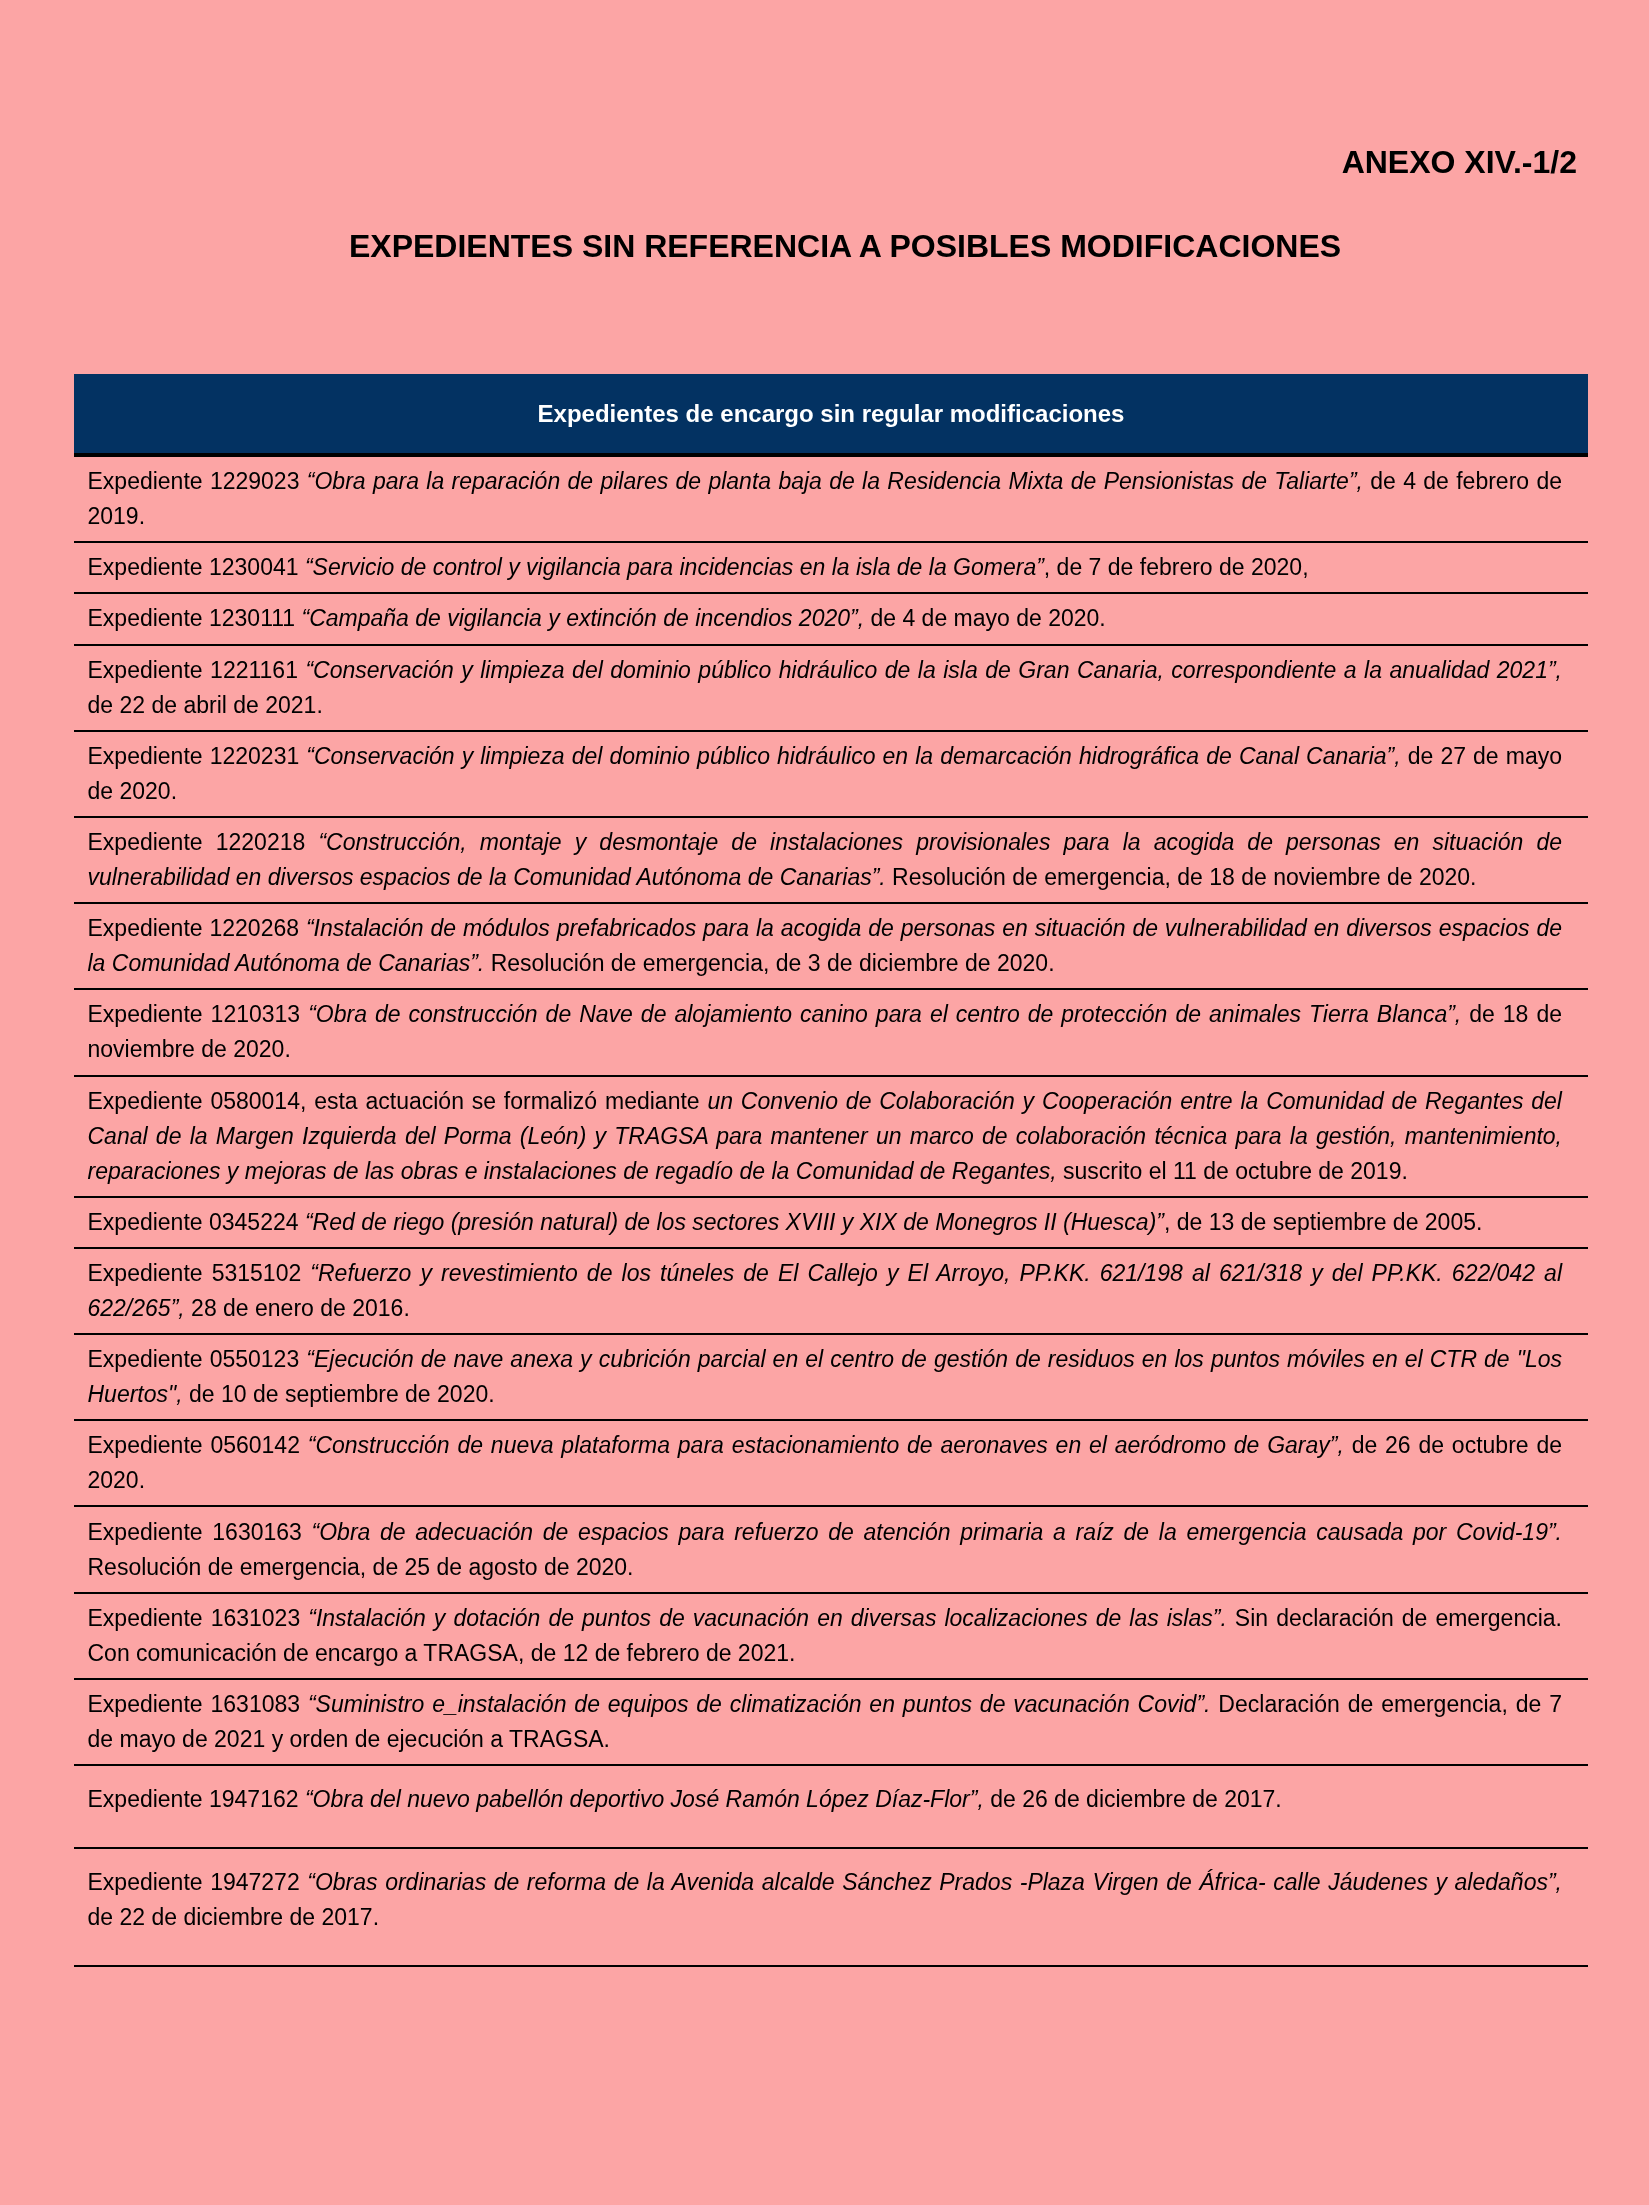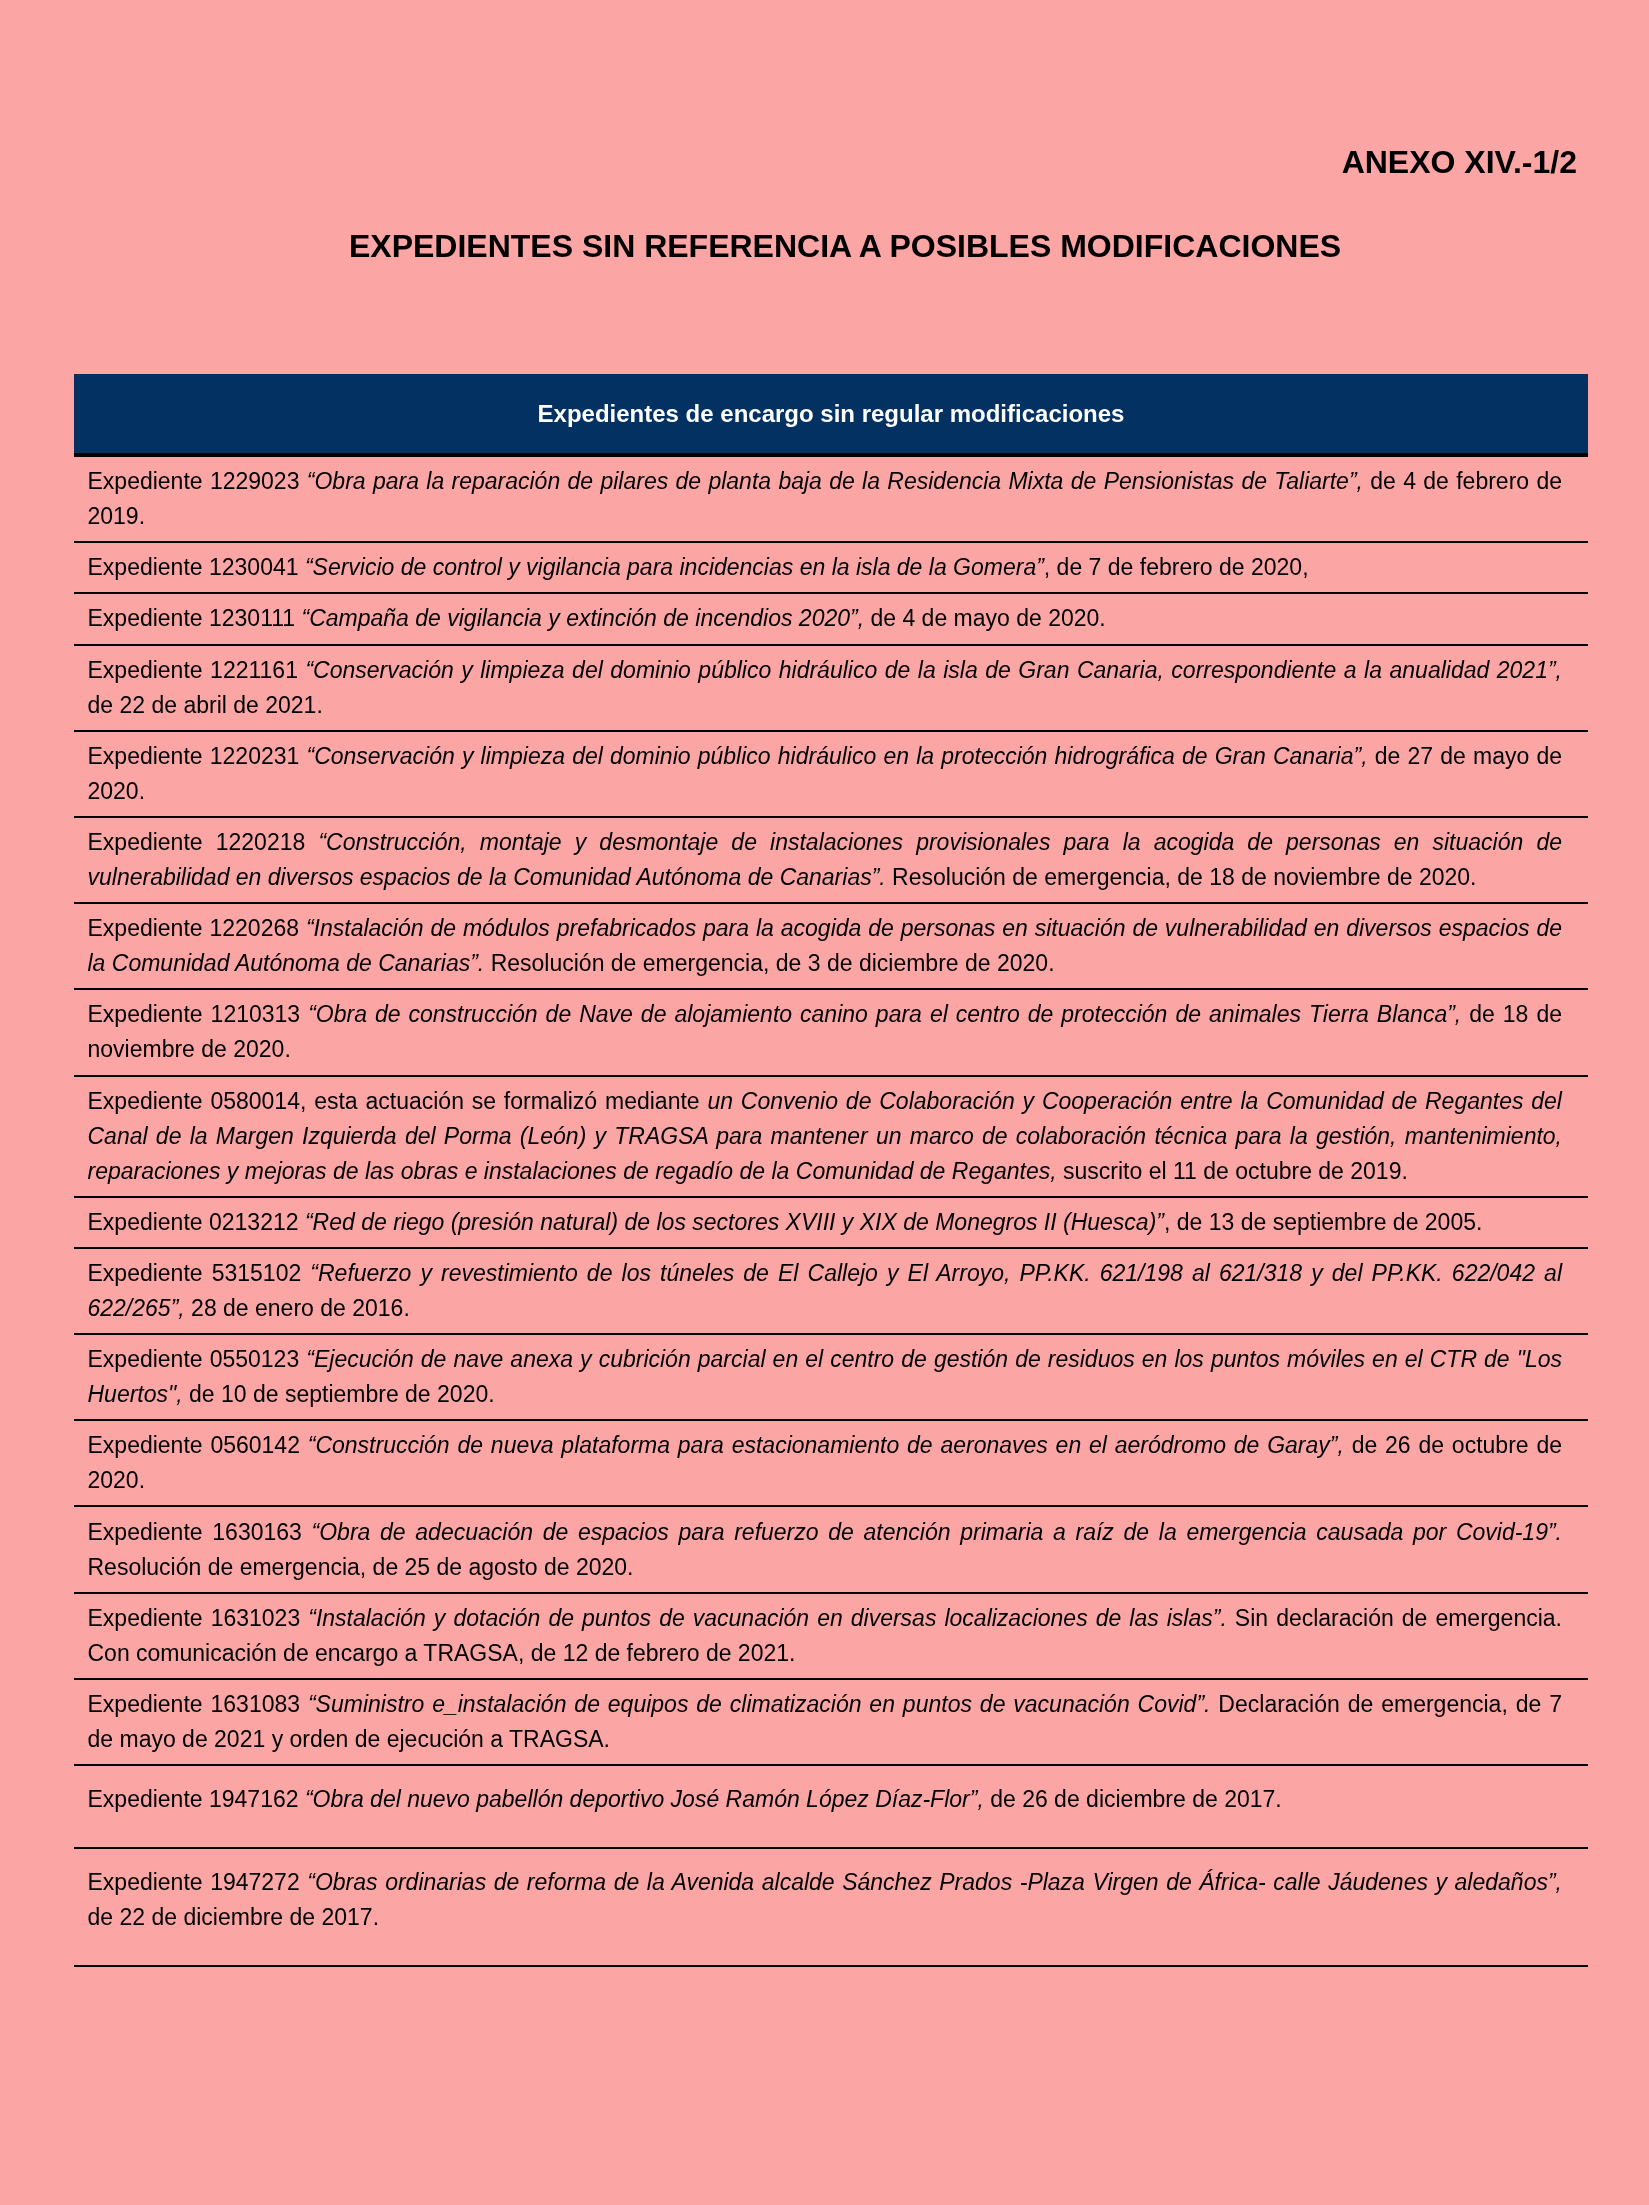--- a/index.html
+++ b/index.html
@@ -68,26 +68,26 @@
 
   <div class="exp-table">
     <div class="table-header" style="background: rgb(3, 50, 98); text-align: right;">
       <span>Expedientes de encargo sin regular modificaciones</span>
     </div>
     <div id="rows-container">
         <div class="row"><span>Expediente 1229023 </span><span class="seg-italic">“Obra para la reparación de pilares de planta baja de la Residencia Mixta de Pensionistas de Taliarte”,</span><span> de 4 de febrero de 2019.</span></div>
         <div class="row"><span>Expediente 1230041 </span><span class="seg-italic">“Servicio de control y vigilancia para incidencias en la isla de la Gomera”</span><span>, de 7 de febrero de 2020,</span></div>
         <div class="row"><span>Expediente 1230111 </span><span class="seg-italic">“Campaña de vigilancia y extinción de incendios 2020”,</span><span> de 4 de mayo de 2020.</span></div>
         <div class="row"><span>Expediente 1221161 </span><span class="seg-italic">“Conservación y limpieza del dominio público hidráulico de la isla de Gran Canaria, correspondiente a la anualidad 2021”,</span><span> de 22 de abril de 2021.</span></div>
-        <div class="row"><span>Expediente 1220231 </span><span class="seg-italic">“Conservación y limpieza del dominio público hidráulico en la protección hidrográfica de Gran Canaria”,</span><span> de 27 de mayo de 2020.</span></div>
+        <div class="row"><span>Expediente 1220231 </span><span class="seg-italic">“Conservación y limpieza del dominio público hidráulico en la demarcación hidrográfica de Canal Canaria”,</span><span> de 27 de mayo de 2020.</span></div>
         <div class="row"><span>Expediente 1220218 </span><span class="seg-italic">“Construcción, montaje y desmontaje de instalaciones provisionales para la acogida de personas en situación de vulnerabilidad en diversos espacios de la Comunidad Autónoma de Canarias”.</span><span> Resolución de emergencia, de 18 de noviembre de 2020.</span></div>
         <div class="row"><span>Expediente 1220268 </span><span class="seg-italic">“Instalación de módulos prefabricados para la acogida de personas en situación de vulnerabilidad en diversos espacios de la Comunidad Autónoma de Canarias”.</span><span> Resolución de emergencia, de 3 de diciembre de 2020.</span></div>
         <div class="row"><span>Expediente 1210313 </span><span class="seg-italic">“Obra de construcción de Nave de alojamiento canino para el centro de protección de animales Tierra Blanca”,</span><span> de 18 de noviembre de 2020.</span></div>
         <div class="row"><span>Expediente 0580014, esta actuación se formalizó mediante </span><span class="seg-italic">un Convenio de Colaboración y Cooperación entre la Comunidad de Regantes del Canal de la Margen Izquierda del Porma (León) y TRAGSA para mantener un marco de colaboración técnica para la gestión, mantenimiento, reparaciones y mejoras de las obras e instalaciones de regadío de la Comunidad de Regantes,</span><span> suscrito el 11 de octubre de 2019.</span></div>
-        <div class="row"><span>Expediente 0213212 </span><span class="seg-italic">“Red de riego (presión natural) de los sectores XVIII y XIX de Monegros II (Huesca)”</span><span>, de 13 de septiembre de 2005.</span></div>
+        <div class="row"><span>Expediente 0345224 </span><span class="seg-italic">“Red de riego (presión natural) de los sectores XVIII y XIX de Monegros II (Huesca)”</span><span>, de 13 de septiembre de 2005.</span></div>
         <div class="row"><span>Expediente 5315102 </span><span class="seg-italic">“Refuerzo y revestimiento de los túneles de El Callejo y El Arroyo, PP.KK. 621/198 al 621/318 y del PP.KK. 622/042 al 622/265”,</span><span> 28 de enero de 2016.</span></div>
         <div class="row"><span>Expediente 0550123 </span><span class="seg-italic">“Ejecución de nave anexa y cubrición parcial en el centro de gestión de residuos en los puntos móviles en el CTR de "Los Huertos",</span><span> de 10 de septiembre de 2020.</span></div>
         <div class="row"><span>Expediente 0560142 </span><span class="seg-italic">“Construcción de nueva plataforma para estacionamiento de aeronaves en el aeródromo de Garay”,</span><span> de 26 de octubre de 2020.</span></div>
         <div class="row"><span>Expediente 1630163 </span><span class="seg-italic">“Obra de adecuación de espacios para refuerzo de atención primaria a raíz de la emergencia causada por Covid-19”.</span><span> Resolución de emergencia, de 25 de agosto de 2020.</span></div>
         <div class="row"><span>Expediente 1631023 </span><span class="seg-italic">“Instalación y dotación de puntos de vacunación en diversas localizaciones de las islas”.</span><span> Sin declaración de emergencia. Con comunicación de encargo a TRAGSA, de 12 de febrero de 2021.</span></div>
         <div class="row"><span>Expediente 1631083 </span><span class="seg-italic">“Suministro e_instalación de equipos de climatización en puntos de vacunación Covid”.</span><span> Declaración de emergencia, de 7 de mayo de 2021 y orden de ejecución a TRAGSA.</span></div>
         <div class="row spacious"><span>Expediente 1947162 </span><span class="seg-italic">“Obra del nuevo pabellón deportivo José Ramón López Díaz-Flor”,</span><span> de 26 de diciembre de 2017.</span></div>
         <div class="row spacious"><span>Expediente 1947272 </span><span class="seg-italic">“Obras ordinarias de reforma de la Avenida alcalde Sánchez Prados -Plaza Virgen de África- calle Jáudenes y aledaños”,</span><span> de 22 de diciembre de 2017.</span></div>
       </div>
   </div>

